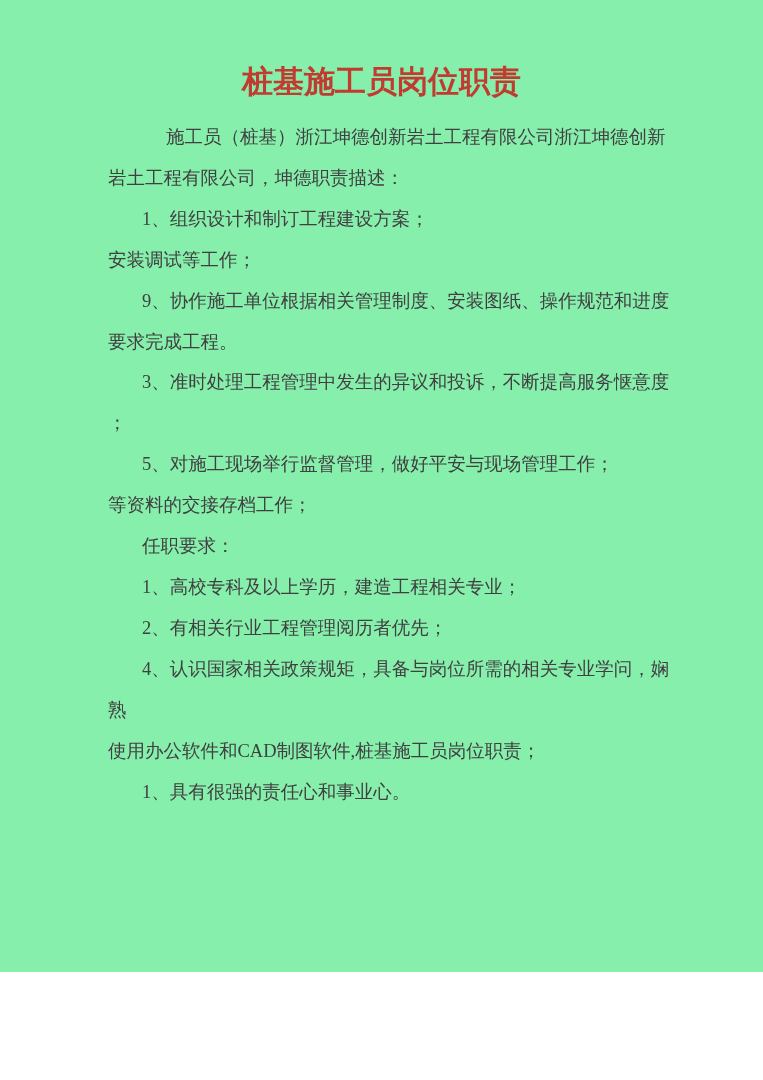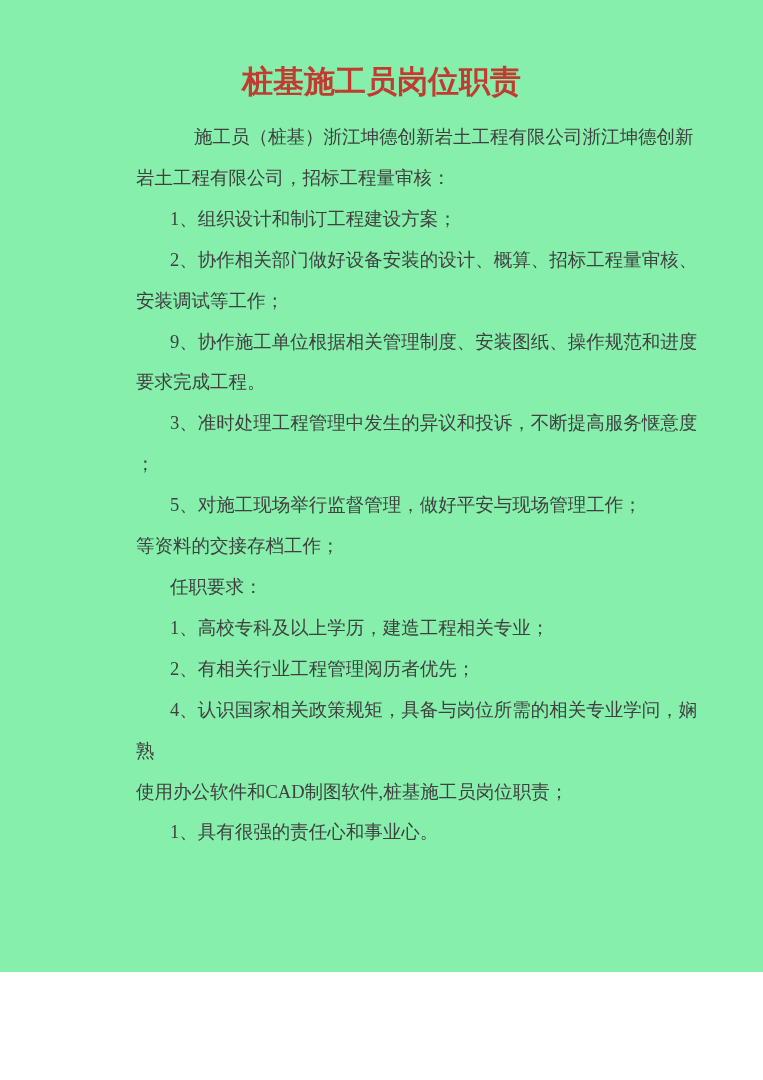--- a/index.html
+++ b/index.html
@@ -32,47 +32,45 @@
     top: 117px;
     left: 108px;
     right: 60px;
     font-size: 18.5px;
     line-height: 40.9px;
     color: #404040; 
   }
   .ln {
     display: block;
     white-space: pre;
-    margin-left: 28px;
   }
   
   .ind-intro { padding-left: 58px; }
   
   .ind-num { padding-left: 34px; }
 </style>
 </head>
 <body>
 
 <div class="page">
 
   <div class="doc-title">桩基施工员岗位职责</div>
 
   <div class="content">
 
     <div>
       <span class="ln ind-intro">施工员（桩基）浙江坤德创新岩土工程有限公司浙江坤德创新</span>
-      <span class="ln">岩土工程有限公司，招标工程量审核：</span>
+      <span class="ln">岩土工程有限公司，坤德职责描述：</span>
     </div>
 
     <div>
       <span class="ln ind-num">1、组织设计和制订工程建设方案；</span>
     </div>
 
     <div>
-      <span class="ln ind-num">2、协作相关部门做好设备安装的设计、概算、招标工程量审核、</span>
       <span class="ln">安装调试等工作；</span>
     </div>
 
     <div>
       <span class="ln ind-num">9、协作施工单位根据相关管理制度、安装图纸、操作规范和进度</span>
       <span class="ln">要求完成工程。</span>
     </div>
 
     <div>
       <span class="ln ind-num">3、准时处理工程管理中发生的异议和投诉，不断提高服务惬意度</span>

